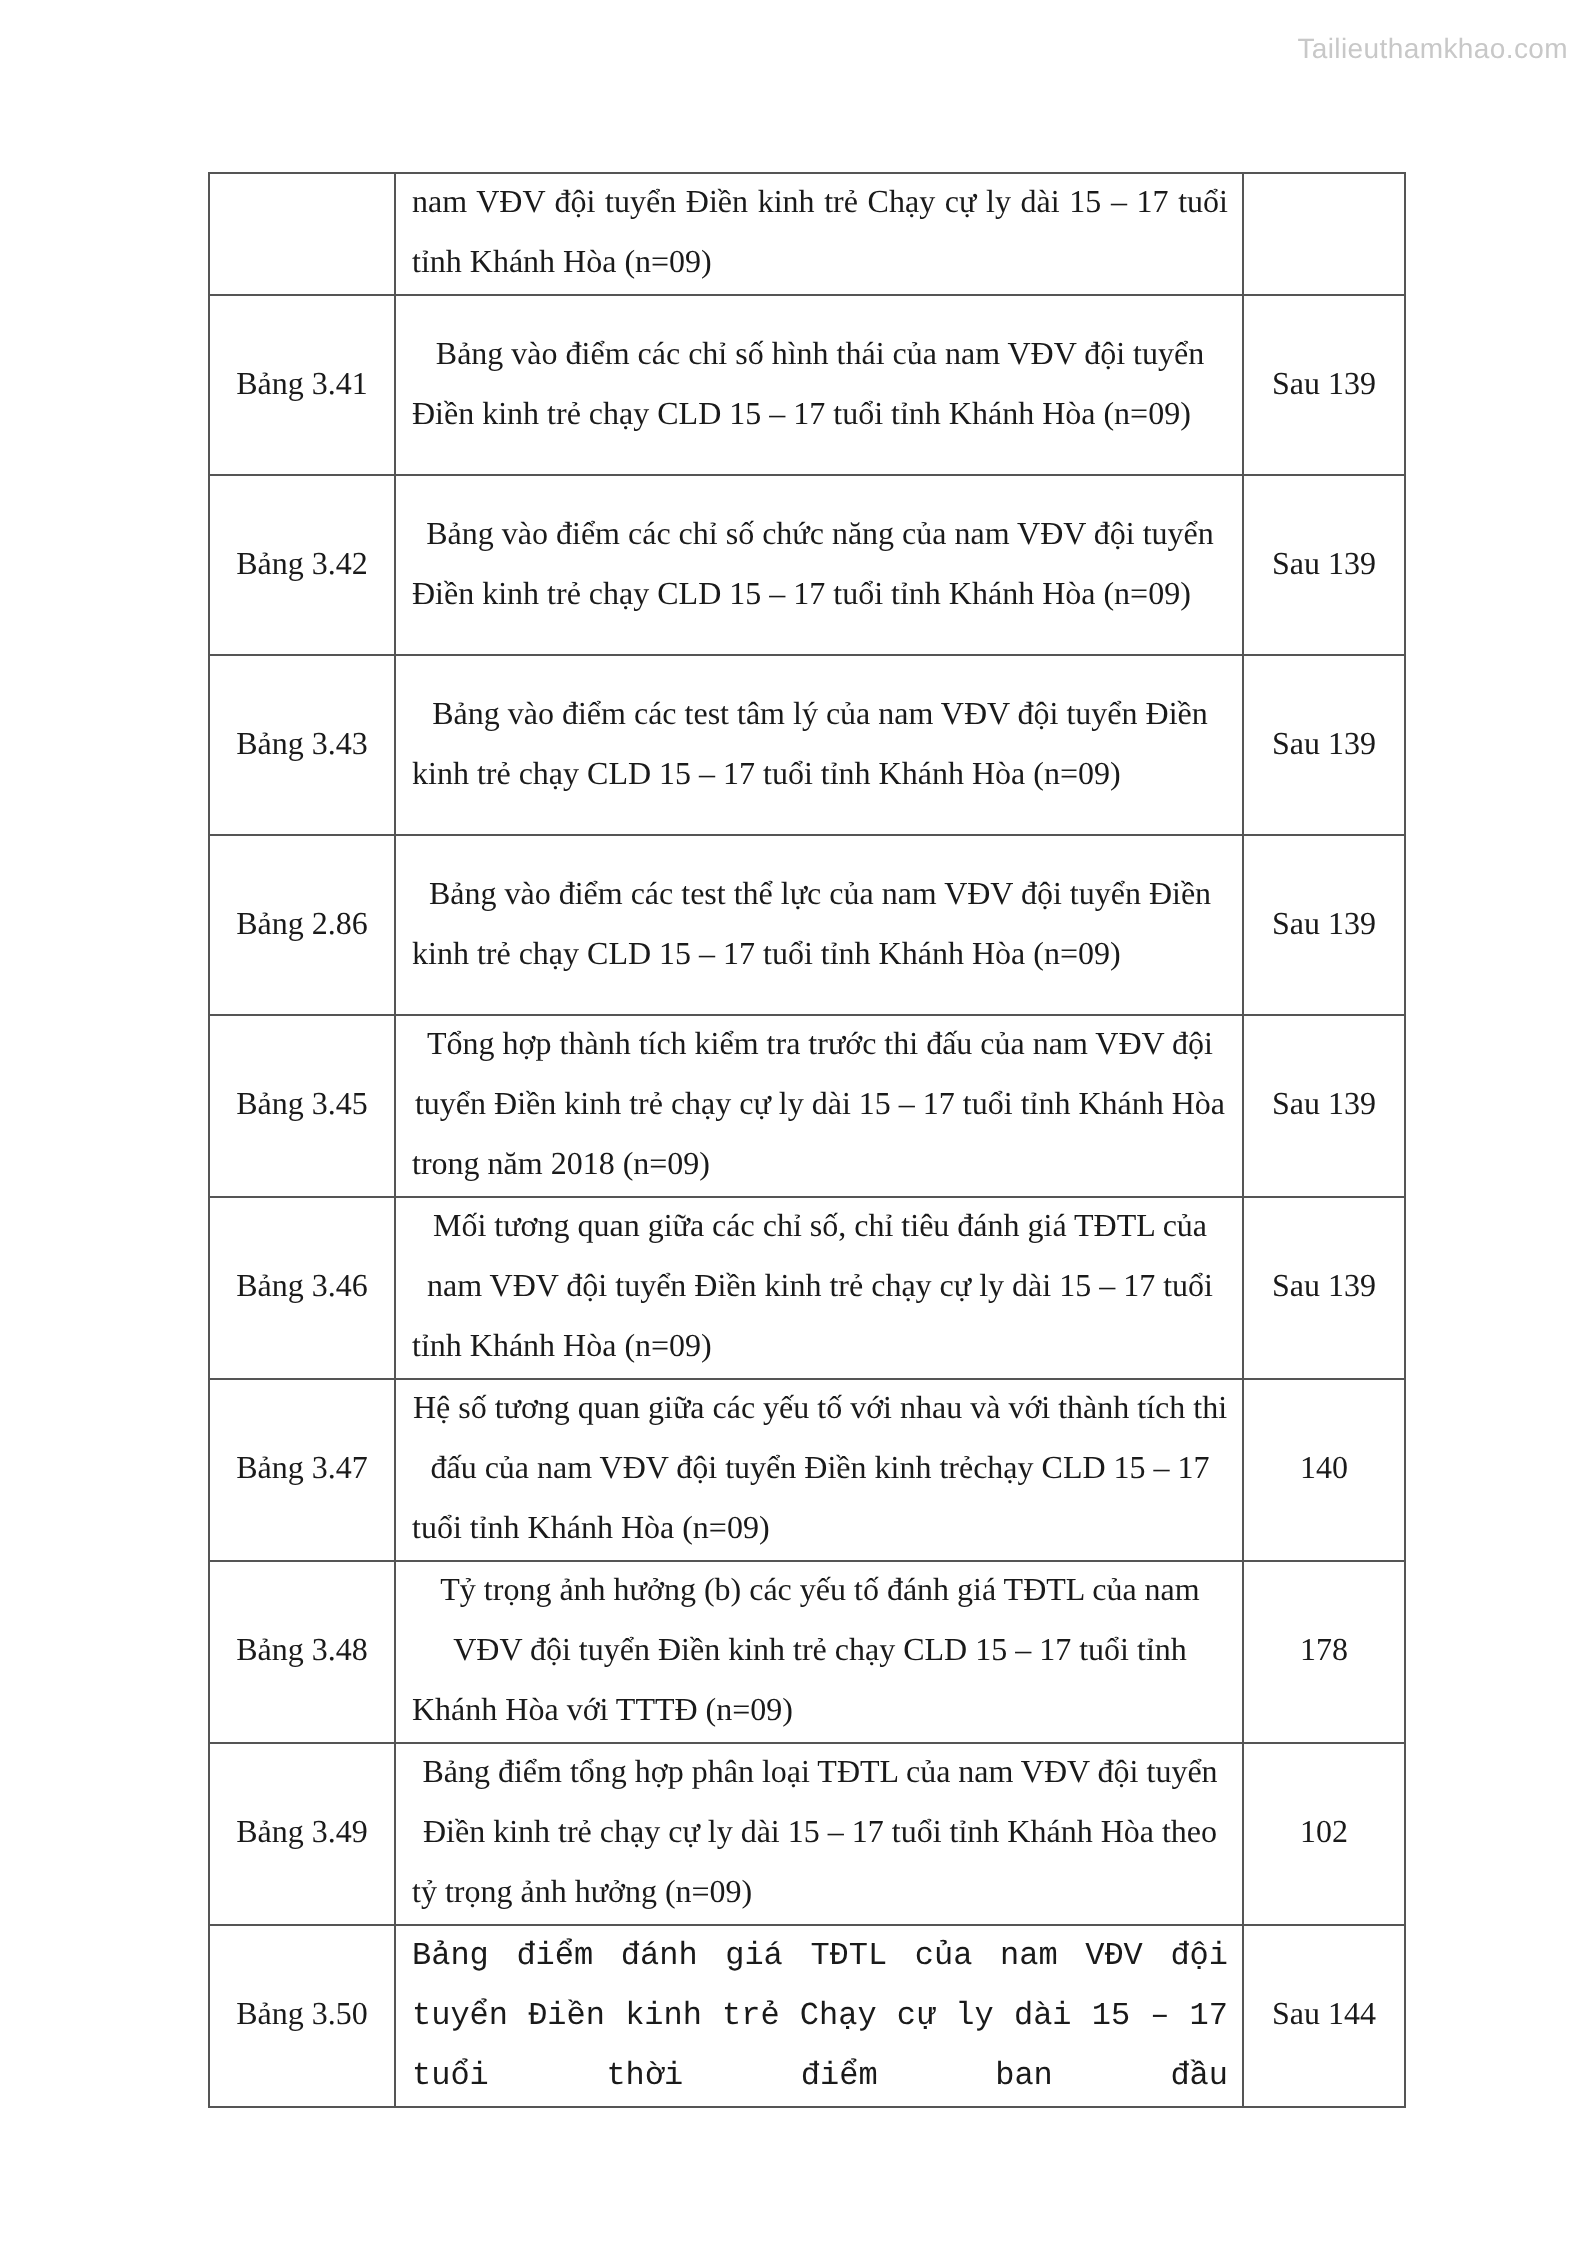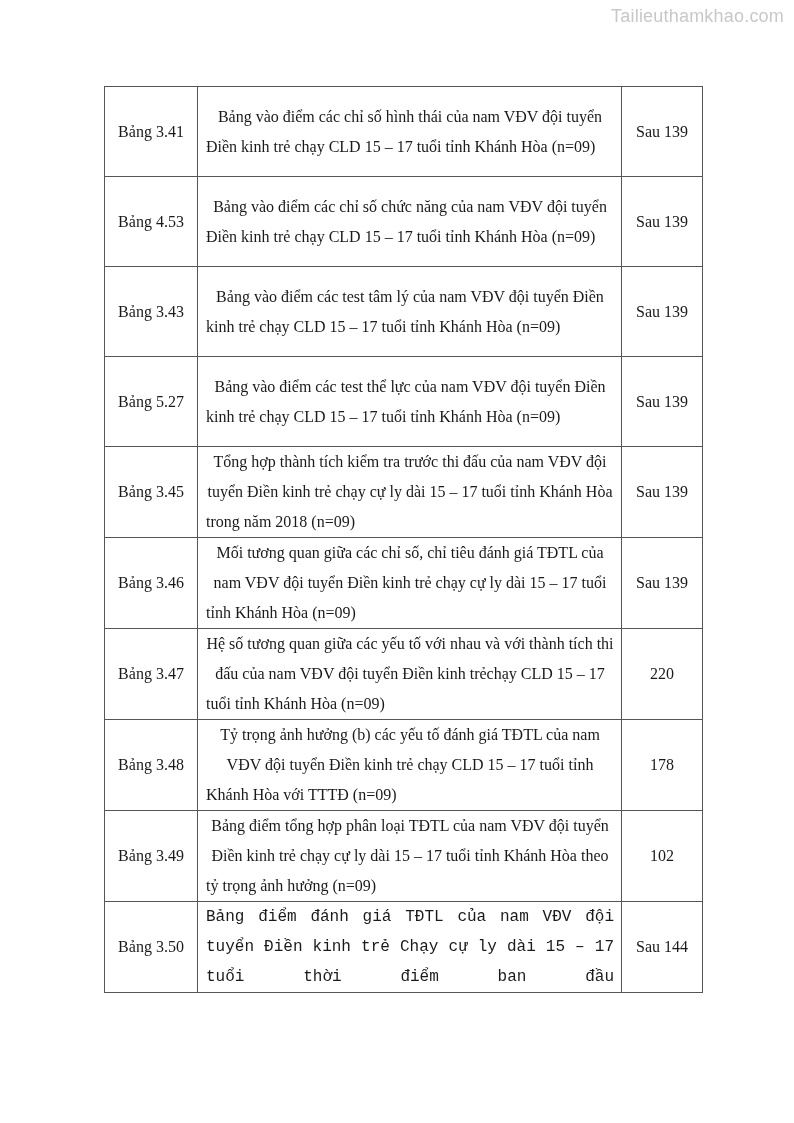--- a/index.html
+++ b/index.html
@@ -10,24 +10,24 @@
     body {
       width: 794px;
       height: 1123px;
       position: relative;
       overflow: hidden;
       font-family: "Liberation Serif", "DejaVu Serif", serif;
       color: #1a1a1a;
     }
     .watermark {
       position: absolute;
-      top: 6px;
+      top: 16px;
       right: 10px;
       font-family: "Liberation Sans", "DejaVu Sans", sans-serif;
-      font-size: 18px;
+      font-size: 14px;
       color: #c8c8c8;
       letter-spacing: 0.2px;
     }
     table.toc {
       position: absolute;
       left: 104px;
       top: 86px;
       width: 599px;
       border-collapse: collapse;
       table-layout: fixed;
@@ -59,54 +59,59 @@
     tr.row-last td { height: 60px; }
     tr.row-last td.c-desc { text-align-last: justify; font-family: Liberation Mono, monospace; }
   </style>
 </head>
 <body>
 
 <div class="watermark">Tailieuthamkhao.com</div>
 
 <table class="toc">
   <tbody>
+    <tr class="row-first">
+      <td class="c-label"></td>
+      <td class="c-desc">nam VĐV đội tuyển Điền kinh trẻ Chạy cự ly dài 15 – 17 tuổi tỉnh Khánh Hòa (n=09)</td>
+      <td class="c-page"></td>
+    </tr>
     <tr class="row-std">
       <td class="c-label">Bảng 3.41</td>
       <td class="c-desc">Bảng vào điểm các chỉ số hình thái của nam VĐV đội tuyển Điền kinh trẻ chạy CLD 15 – 17 tuổi tỉnh Khánh Hòa (n=09)</td>
       <td class="c-page">Sau 139</td>
     </tr>
     <tr class="row-std">
-      <td class="c-label">Bảng 4.53</td>
+      <td class="c-label">Bảng 3.42</td>
       <td class="c-desc">Bảng vào điểm các chỉ số chức năng của nam VĐV đội tuyển Điền kinh trẻ chạy CLD 15 – 17 tuổi tỉnh Khánh Hòa (n=09)</td>
       <td class="c-page">Sau 139</td>
     </tr>
     <tr class="row-std">
       <td class="c-label">Bảng 3.43</td>
       <td class="c-desc">Bảng vào điểm các test tâm lý của nam VĐV đội tuyển Điền kinh trẻ chạy CLD 15 – 17 tuổi tỉnh Khánh Hòa (n=09)</td>
       <td class="c-page">Sau 139</td>
     </tr>
     <tr class="row-std">
-      <td class="c-label">Bảng 5.27</td>
+      <td class="c-label">Bảng 2.86</td>
       <td class="c-desc">Bảng vào điểm các test thể lực của nam VĐV đội tuyển Điền kinh trẻ chạy CLD 15 – 17 tuổi tỉnh Khánh Hòa (n=09)</td>
       <td class="c-page">Sau 139</td>
     </tr>
     <tr class="row-std">
       <td class="c-label">Bảng 3.45</td>
       <td class="c-desc">Tổng hợp thành tích kiểm tra trước thi đấu của nam VĐV đội tuyển Điền kinh trẻ chạy cự ly dài 15 – 17 tuổi tỉnh Khánh Hòa trong năm 2018 (n=09)</td>
       <td class="c-page">Sau 139</td>
     </tr>
     <tr class="row-std">
       <td class="c-label">Bảng 3.46</td>
       <td class="c-desc">Mối tương quan giữa các chỉ số, chỉ tiêu đánh giá TĐTL của nam VĐV đội tuyển Điền kinh trẻ chạy cự ly dài 15 – 17 tuổi tỉnh Khánh Hòa (n=09)</td>
       <td class="c-page">Sau 139</td>
     </tr>
     <tr class="row-std">
       <td class="c-label">Bảng 3.47</td>
       <td class="c-desc">Hệ số tương quan giữa các yếu tố với nhau và với thành tích thi đấu của nam VĐV đội tuyển Điền kinh trẻchạy CLD 15 – 17 tuổi tỉnh Khánh Hòa (n=09)</td>
-      <td class="c-page">220</td>
+      <td class="c-page">140</td>
     </tr>
     <tr class="row-std">
       <td class="c-label">Bảng 3.48</td>
       <td class="c-desc">Tỷ trọng ảnh hưởng (b) các yếu tố đánh giá TĐTL của nam VĐV đội tuyển Điền kinh trẻ chạy CLD 15 – 17 tuổi tỉnh Khánh Hòa với TTTĐ (n=09)</td>
       <td class="c-page">178</td>
     </tr>
     <tr class="row-std">
       <td class="c-label">Bảng 3.49</td>
       <td class="c-desc">Bảng điểm tổng hợp phân loại TĐTL của nam VĐV đội tuyển Điền kinh trẻ chạy cự ly dài 15 – 17 tuổi tỉnh Khánh Hòa theo tỷ trọng ảnh hưởng (n=09)</td>
       <td class="c-page">102</td>

